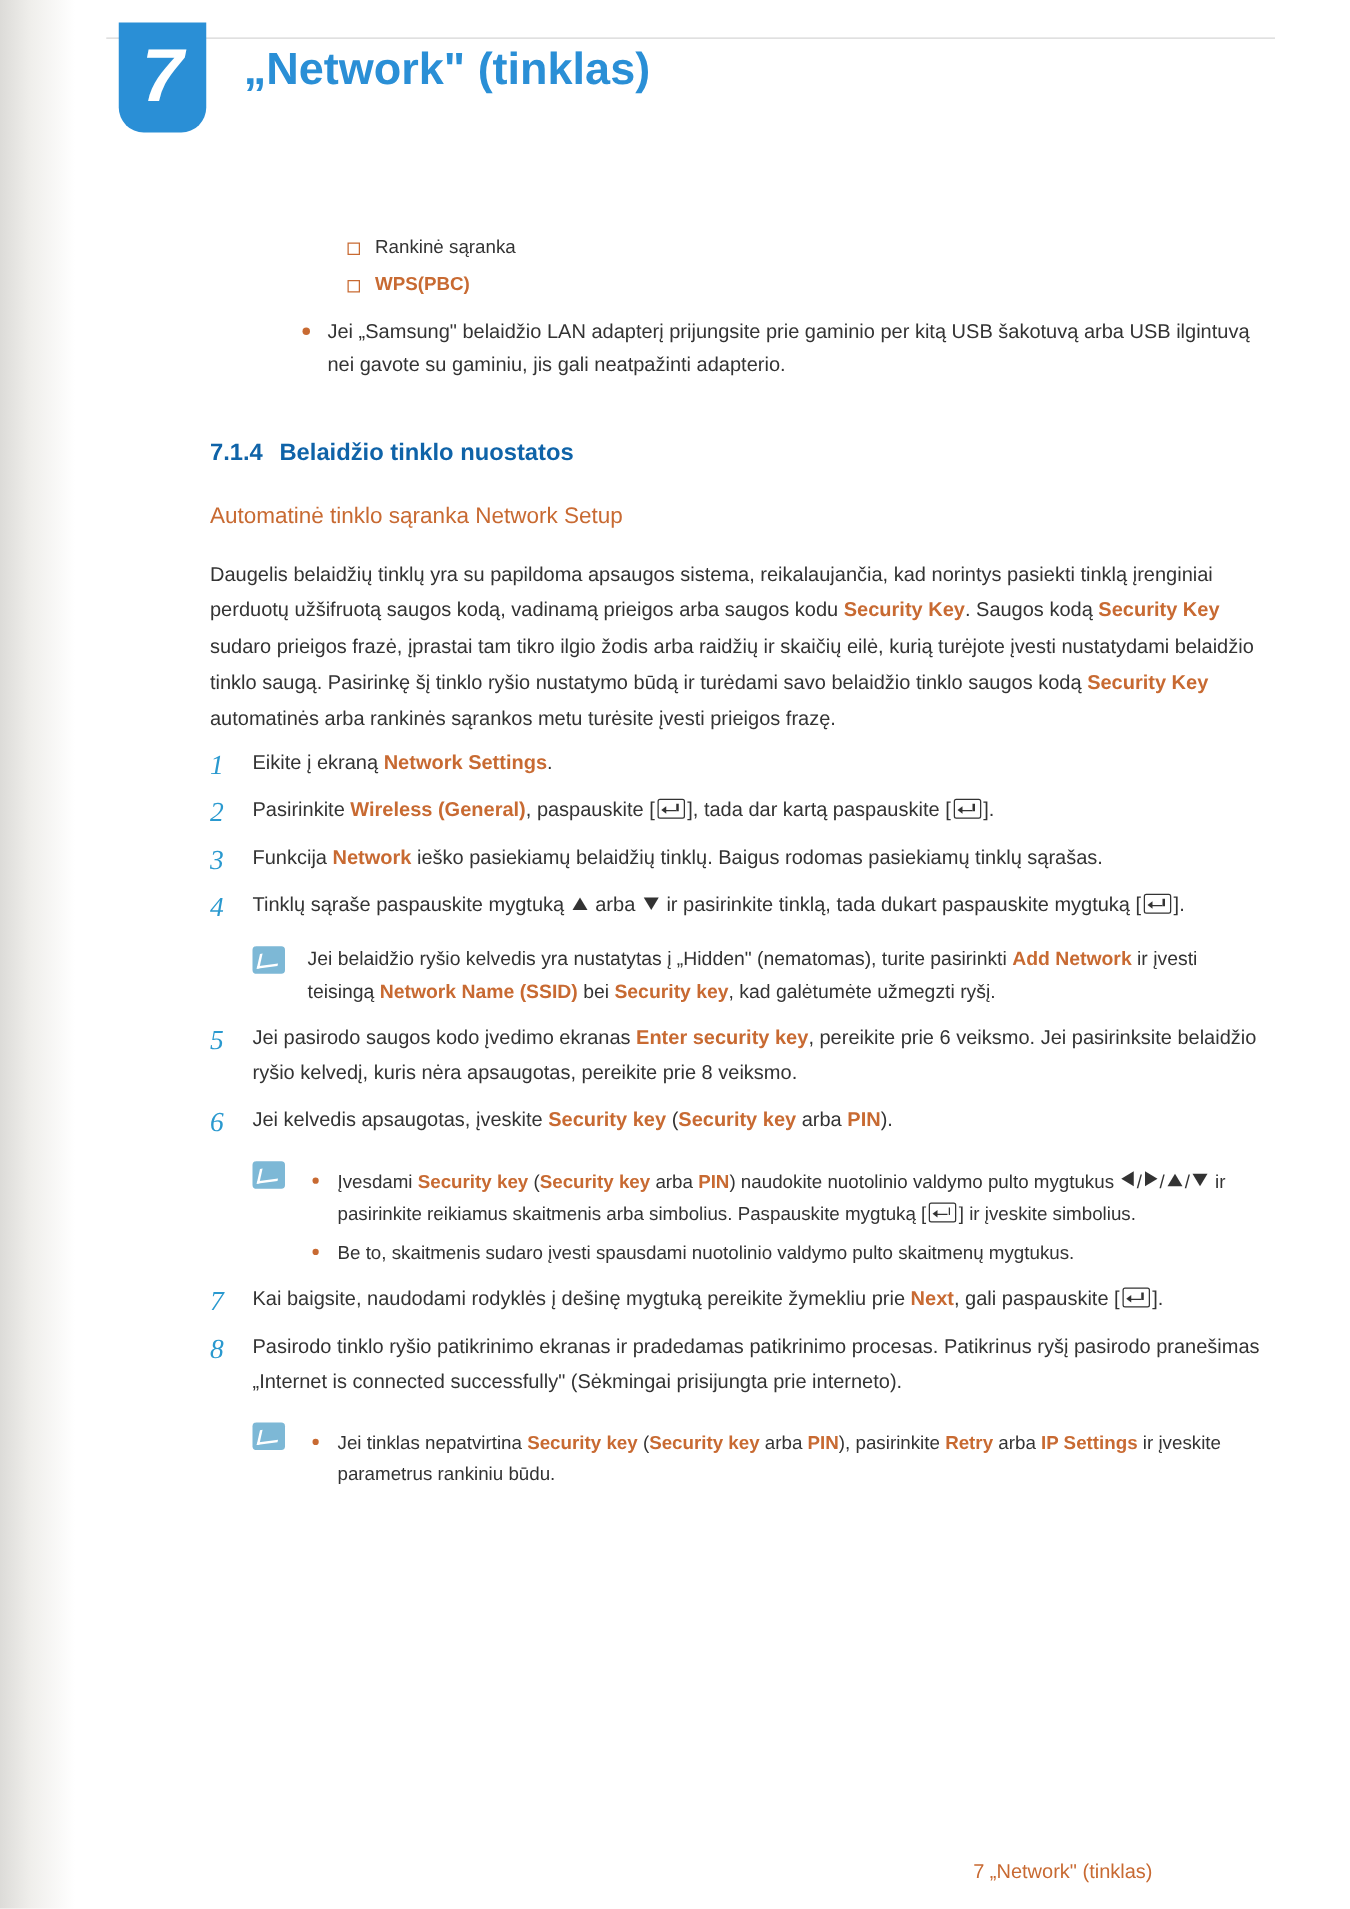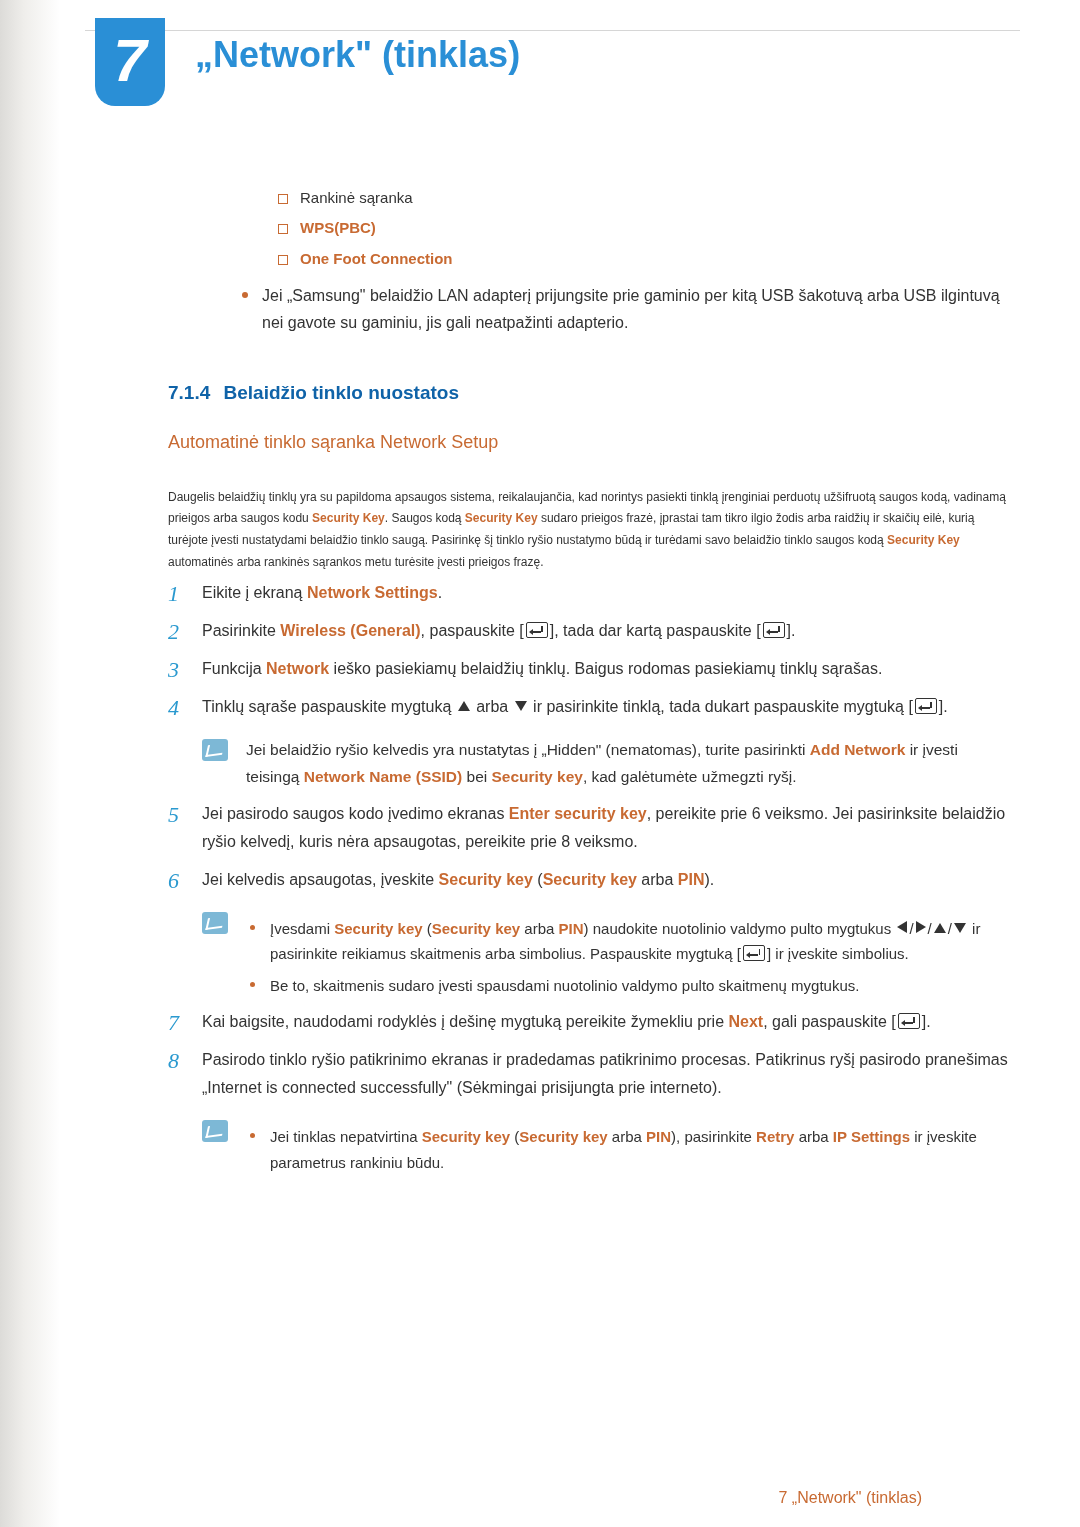--- a/index.html
+++ b/index.html
@@ -105,24 +105,24 @@
     font-size: 19px;
     margin-top: 40px;
     margin-bottom: 18px;
   }
   .section-num .title { margin-left: 8px; text-align: right; }
   .subhead-orange {
     color: #c86a32;
     font-weight: 400;
     font-size: 18px;
     margin-top: 8px;
-    margin-bottom: 28px;
+    margin-bottom: 18px;
   }
   .body-p {
-    font-size: 12px;
+    font-size: 16px;
     line-height: 1.8;
     color: #333;
     margin-bottom: 6px;
   }
   .bold-key { color: #c86a32; font-weight: 700; }
   .proc-head {
     font-weight: 700;
     font-size: 16px;
     margin-top: 20px;
     margin-bottom: 14px;
@@ -253,21 +253,20 @@
   <div class="left-shadow"></div>
   <div class="top-border"></div>
   <div class="chapter-tab">7</div>
   <div class="chapter-title">„Network" (tinklas)</div>
 
   <div class="content">
 
     <div class="sq-list">
       <div class="sq-item"><span>Rankinė sąranka</span></div>
       <div class="sq-item"><span class="highlight">WPS(PBC)</span></div>
-      <div class="sq-item"><span class="highlight">One Foot Connection</span></div>
     </div>
 
     <div class="orange-dot-item">Jei „Samsung" belaidžio LAN adapterį prijungsite prie gaminio per kitą USB šakotuvą arba USB ilgintuvą nei gavote su gaminiu, jis gali neatpažinti adapterio.</div>
 
     <div class="section-num">
       <span>7.1.4</span>
       <span class="title">Belaidžio tinklo nuostatos</span>
     </div>
 
     <div class="subhead-orange">Automatinė tinklo sąranka Network Setup</div>

